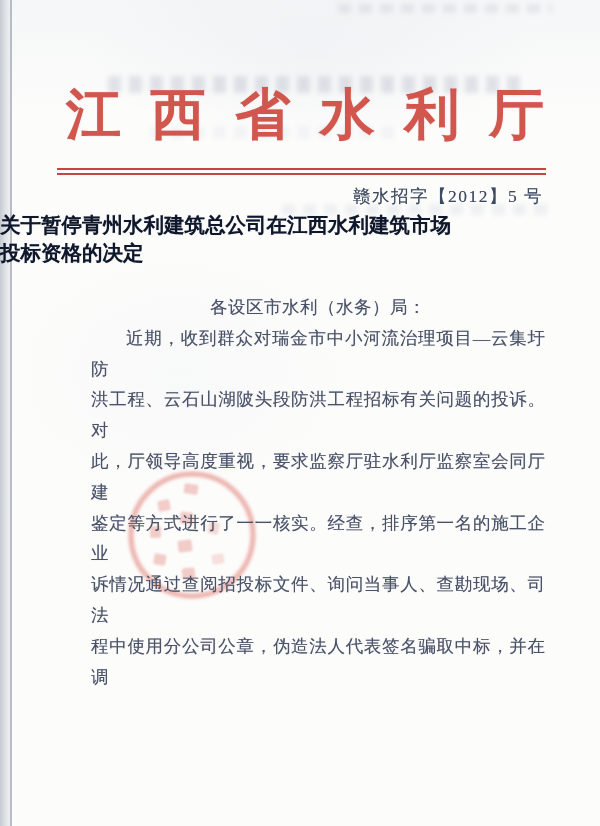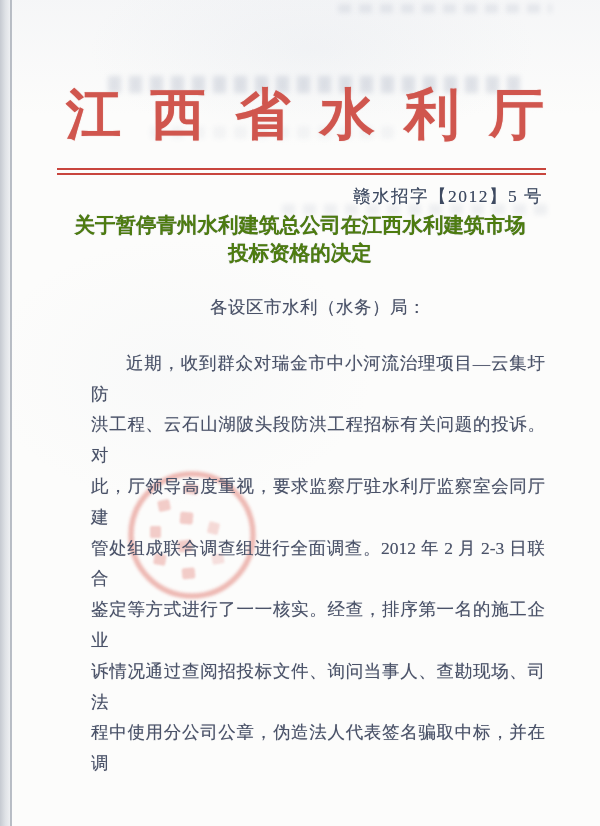--- a/index.html
+++ b/index.html
@@ -47,35 +47,35 @@
     border-bottom:2px solid #c8453d;
   }
   .doc-number{
     position:absolute;top:186px;right:57px;
     font-size:17.5px;line-height:21px;color:#3e4a61;
     letter-spacing:1.5px;
     text-shadow:0 0 0.6px rgba(62,74,97,0.5);
     margin-left:32px;
   }
   .doc-title{
-    position:absolute;top:211px;left:0;right:0;text-align:center;
+    position:absolute;top:211px;left:0;right:0;
     font-family:"Liberation Sans","DejaVu Sans",sans-serif;
-    font-weight:700;font-size:20.5px;line-height:28px;color:#4d7c0f;
+    font-weight:700;font-size:20.5px;line-height:28px;color:#0f172a;
     text-shadow:0 0 0.7px rgba(58,69,89,0.55);
   }
   .body-text{
     position:absolute;left:91px;width:454px;top:292px;
     font-size:17.5px;line-height:30.8px;color:#4a5268;
     text-shadow:0 0 0.7px rgba(74,82,104,0.45);
   }
   .salutation{text-align:center;letter-spacing:0.5px;}
   .line{
     text-align:justify;text-align-last:justify;text-justify:inter-character;
   }
-  .line.indent{text-indent:35px;margin-top:25px;}
+  .line.indent{text-indent:35px;}
 
   .stamp{position:absolute;left:120px;top:462px;pointer-events:none;opacity:0.85;}
 </style>
 </head>
 <body>
 
 <div class="page">
 
   <div class="edge-left"></div>
   <div class="edge-line"></div>
@@ -119,21 +119,20 @@
     </g>
   </svg>
 
   <div class="body-text">
     <div class="salutation">各设区市水利（水务）局：</div>
 
     <div class="para">
       <div class="line indent">近期，收到群众对瑞金市中小河流治理项目—云集圩防</div>
       <div class="line">洪工程、云石山湖陂头段防洪工程招标有关问题的投诉。对</div>
       <div class="line">此，厅领导高度重视，要求监察厅驻水利厅监察室会同厅建</div>
-      <div class="line">管处组成联合调查组进行全面调查。2012 年 2 月 2-3 日联合</div>
       <div class="line">鉴定等方式进行了一一核实。经查，排序第一名的施工企业</div>
       <div class="line">诉情况通过查阅招投标文件、询问当事人、查勘现场、司法</div>
       <div class="line">程中使用分公司公章，伪造法人代表签名骗取中标，并在调</div>
 
     </div>
 
   </div>
 
 </div>
 

